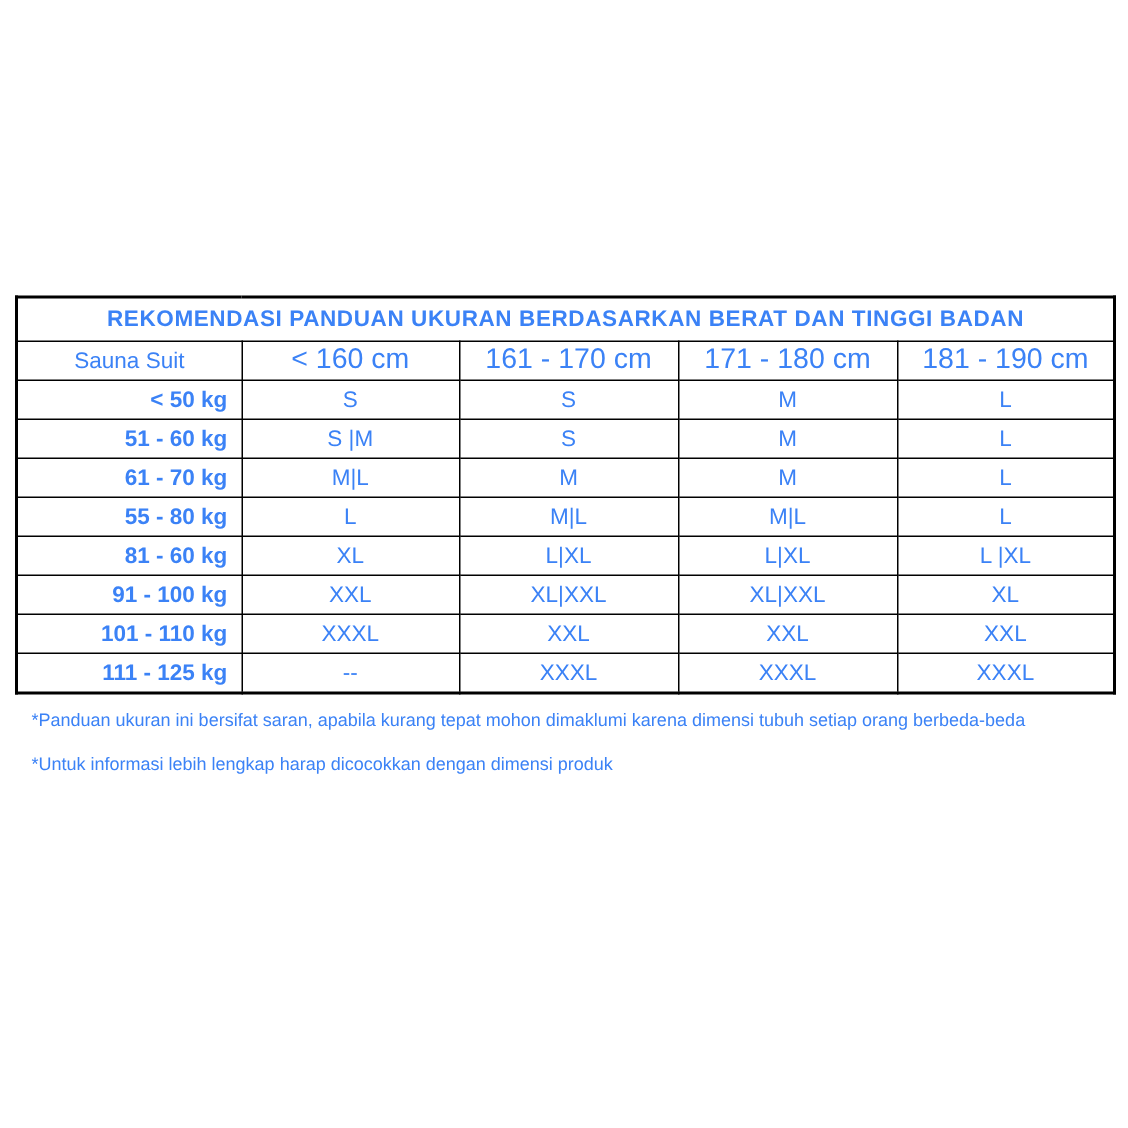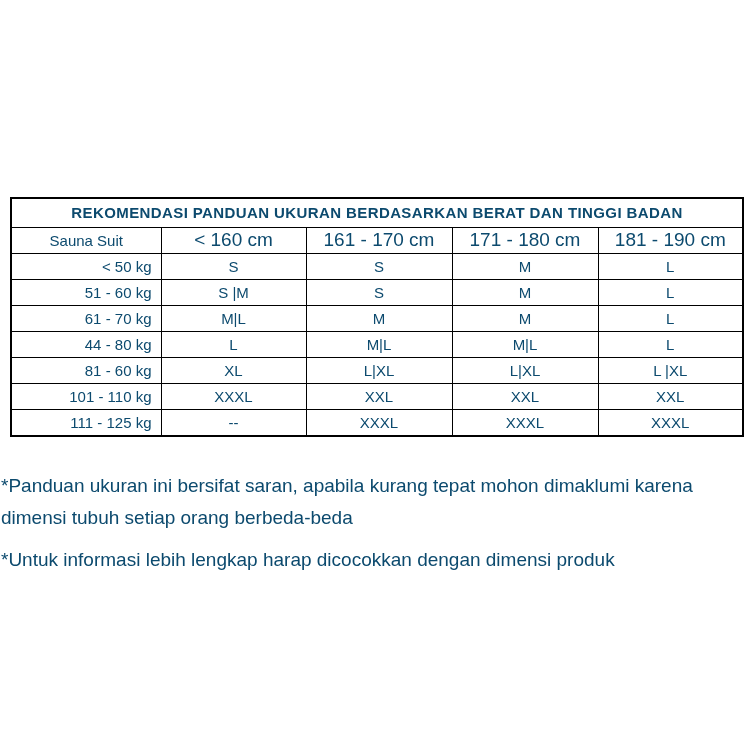--- a/index.html
+++ b/index.html
@@ -6,21 +6,21 @@
     margin: 0;
     padding: 0;
     background: #ffffff;
   }
   .page {
     position: relative;
     width: 752px;
     height: 752px;
     background: #ffffff;
     font-family: "Liberation Sans", sans-serif;
-    color: #0c4a6e;
+    color: #3b82f6;
     overflow: hidden;
   }
   table.size-chart {
     position: absolute;
     left: 10px;
     top: 197px;
     width: 732px;
     border-collapse: collapse;
     table-layout: fixed;
     border: 2px solid #000000;
@@ -46,35 +46,35 @@
   table.size-chart .header-cell {
     font-weight: 500;
     font-size: 19px;
   }
   table.size-chart .header-cell-first {
     font-weight: 400;
     font-size: 15px;
     text-align: center;
   }
   table.size-chart .row-label {
-    font-weight: normal;
+    font-weight: bold;
     text-align: right;
     padding-right: 9px;
     font-size: 15px;
   }
   table.size-chart .size-cell {
     font-weight: normal;
     font-size: 15px;
   }
   .footnotes {
     position: absolute;
-    left: 1px;
+    left: 21px;
     top: 470px;
     width: 730px;
-    font-size: 19px;
+    font-size: 12px;
     line-height: 1.7;
   }
   .footnotes p {
     margin: 0 0 9px 0;
   }
 </style>
 </head>
 <body>
 
 <div class="page">
@@ -117,35 +117,42 @@
 
       <tr>
         <td class="row-label">61 - 70 kg</td>
         <td class="size-cell">M|L</td>
         <td class="size-cell">M</td>
         <td class="size-cell">M</td>
         <td class="size-cell">L</td>
       </tr>
 
       <tr>
-        <td class="row-label">44 - 80 kg</td>
+        <td class="row-label">55 - 80 kg</td>
         <td class="size-cell">L</td>
         <td class="size-cell">M|L</td>
         <td class="size-cell">M|L</td>
         <td class="size-cell">L</td>
       </tr>
 
       <tr>
         <td class="row-label">81 - 60 kg</td>
         <td class="size-cell">XL</td>
         <td class="size-cell">L|XL</td>
         <td class="size-cell">L|XL</td>
         <td class="size-cell">L |XL</td>
       </tr>
 
+      <tr>
+        <td class="row-label">91 - 100 kg</td>
+        <td class="size-cell">XXL</td>
+        <td class="size-cell">XL|XXL</td>
+        <td class="size-cell">XL|XXL</td>
+        <td class="size-cell">XL</td>
+      </tr>
 
       <tr>
         <td class="row-label">101 - 110 kg</td>
         <td class="size-cell">XXXL</td>
         <td class="size-cell">XXL</td>
         <td class="size-cell">XXL</td>
         <td class="size-cell">XXL</td>
       </tr>
 
       <tr>

